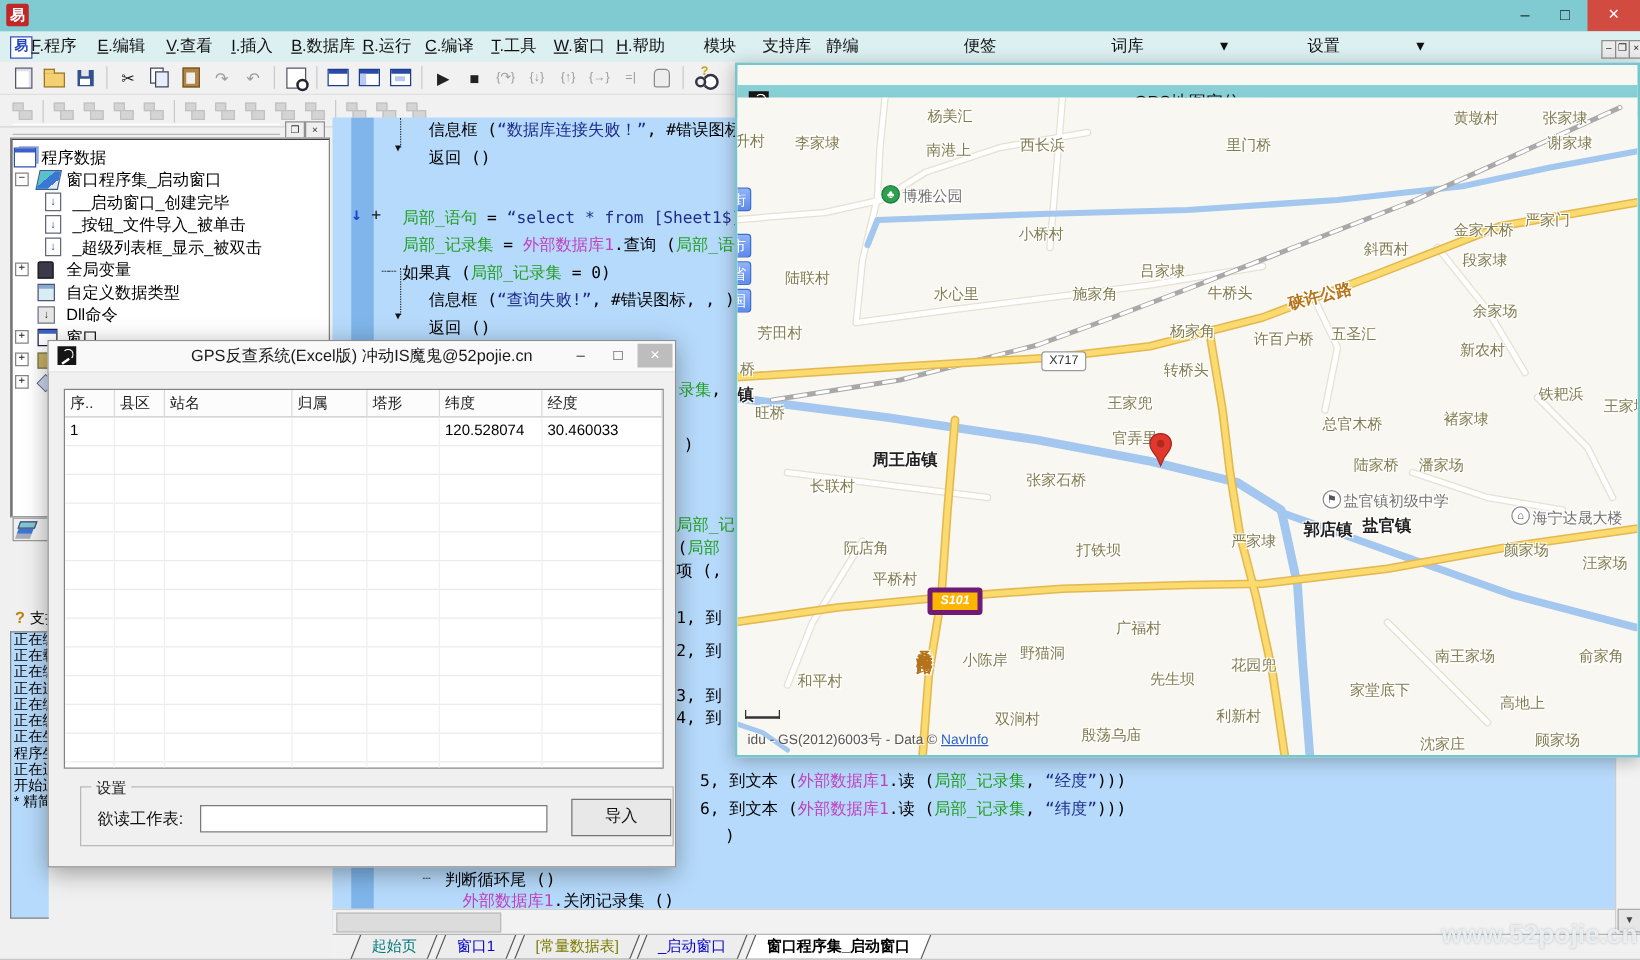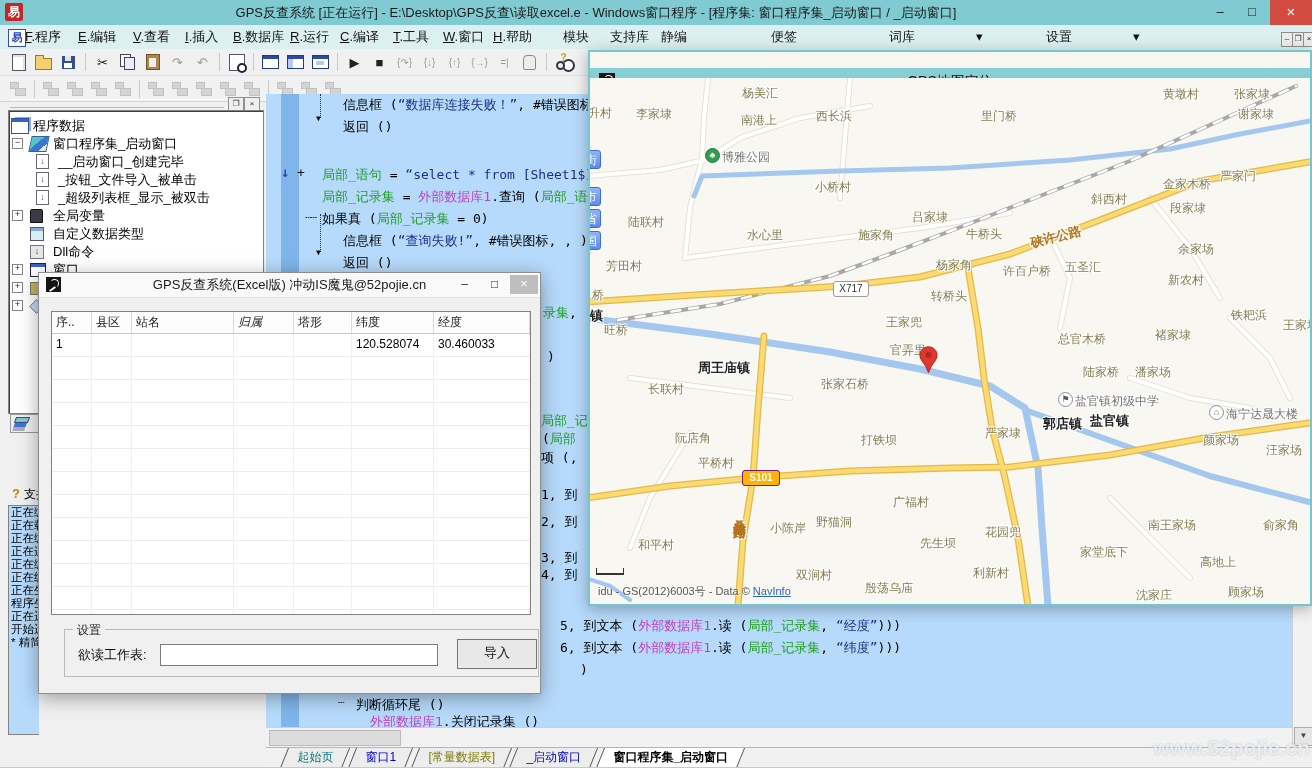--- a/index.html
+++ b/index.html
@@ -99,21 +99,21 @@
   .ml{position:absolute;white-space:nowrap;font-size:12px;color:#837C50;
       text-shadow:1px 1px 0 #fff,-1px -1px 0 #fff,1px -1px 0 #fff,-1px 1px 0 #fff;}
   .ml-t{font-size:13px;font-weight:bold;color:#222;}
   .ml-r{font-size:13px;font-weight:bold;color:#B5731A;}
   .ml-poi{color:#737373;}
   .poi-ic{position:absolute;width:13px;height:13px;border-radius:50%;text-align:center;line-height:13px;font-size:9px;
           border:1px solid #8A8A8A;background:#fff;color:#555;box-shadow:0 0 0 1px #fff;}
   .poi-ic.park{background:#2E9E4F;border-color:#1F7A3A;color:#fff;}
   .badge{position:absolute;height:14px;line-height:14px;text-align:center;font-size:10px;border-radius:3px;}
   .badge.county{background:#fff;border:1px solid #9C9C9C;color:#333;width:34px;}
-  .badge.provincial{background:#FFB400;border:1px solid #701a75;color:#fff;font-weight:bold;width:36px;}
+  .badge.provincial{background:#FFB400;border:4px solid #701a75;color:#fff;font-weight:bold;width:36px;font-style:italic;}
   .zoombtn{position:absolute;left:-9px;width:20px;height:19px;background:linear-gradient(#8FB4F7,#5D8BEE);border:1px solid #3E6CD0;
            border-radius:3px;color:#fff;font-size:12px;text-align:center;line-height:19px;box-sizing:border-box;}
   #scalebar{position:absolute;left:6px;top:490px;width:26px;height:5px;border-bottom:2px solid #333;border-left:1px solid #333;border-right:1px solid #333;}
   #attribution{position:absolute;left:8px;top:506px;font-size:11px;color:#555;text-shadow:1px 1px 0 #fff;}
   #attribution a{color:#2A62C9;}
   #marker{position:absolute;left:329px;top:268px;}
   
   #dialog{position:absolute;left:38px;top:272px;width:503px;height:422px;background:#F0F0F0;border:1px solid #8E8E8E;
           box-shadow:0 4px 18px rgba(0,0,0,.35);box-sizing:border-box;}
   #dlg-titlebar{position:absolute;left:0;top:0;right:0;height:24px;background:#F9F9F9;border-bottom:1px solid #E2E2E2;}
@@ -141,21 +141,20 @@
   #wm2{position:absolute;right:2px;top:736px;font-size:21px;font-weight:bold;color:rgba(238,242,246,.88);text-shadow:0 0 2px rgba(110,120,130,.45);}
   #bottom-strip{position:absolute;left:0;top:767px;width:1312px;height:1px;background:#C8C8C8;}
 </style>
 </head>
 <body>
 
 <div id="screen">
 
   <div id="titlebar">
     <span id="app-ico">易</span>
-    <span id="title-text">GPS反查系统 [正在运行] - E:\Desktop\GPS反查\读取excel.e - Windows窗口程序 - [程序集: 窗口程序集_启动窗口 / _启动窗口]</span>
     <span class="cap-btn" id="btn-min">–</span>
     <span class="cap-btn" id="btn-rest">□</span>
     <span class="cap-btn" id="btn-close">×</span>
   </div>
 
   <div id="menubar">
     <span id="menu-ico">易</span>
     <span id="menu-items"><span class="menu-item" style="left: 25px;"><u>F</u>.程序</span><span class="menu-item" style="left: 78px;"><u>E</u>.编辑</span><span class="menu-item" style="left: 133px;"><u>V</u>.查看</span><span class="menu-item" style="left: 185px;"><u>I</u>.插入</span><span class="menu-item" style="left: 233px;"><u>B</u>.数据库</span><span class="menu-item" style="left: 290px;"><u>R</u>.运行</span><span class="menu-item" style="left: 340px;"><u>C</u>.编译</span><span class="menu-item" style="left: 393px;"><u>T</u>.工具</span><span class="menu-item" style="left: 443px;"><u>W</u>.窗口</span><span class="menu-item" style="left: 493px;"><u>H</u>.帮助</span><span class="menu-item" style="left: 563px;">模块</span><span class="menu-item" style="left: 610px;">支持库</span><span class="menu-item" style="left: 661px;">静编</span><span class="menu-item" style="left: 771px;">便签</span><span class="menu-item" style="left: 889px;">词库</span><span class="menu-item" style="left: 976px;">▾</span><span class="menu-item" style="left: 1046px;">设置</span><span class="menu-item" style="left: 1133px;">▾</span></span>
     <span id="mdi-btns"><span class="mdi-btn" style="left: 1281px;">–</span><span class="mdi-btn" style="left: 1292px;">❐</span><span class="mdi-btn" style="left: 1303px;">×</span></span>
   </div>
@@ -559,21 +558,21 @@
       <span id="dlg-title">GPS反查系统(Excel版) 冲动IS魔鬼@52pojie.cn</span>
       <span class="dlg-cap" id="dlg-min">–</span>
       <span class="dlg-cap" id="dlg-max">□</span>
       <span class="dlg-cap" id="dlg-close">×</span>
     </div>
     <div id="dlg-table">
         <div class="th-row">
           <div class="th" style="width: 40px;">序..</div>
           <div class="th" style="width: 40px;">县区</div>
           <div class="th" style="width: 102px;">站名</div>
-          <div class="th" style="width: 60px; font-style: italic;">归属</div>
+          <div class="th" style="width: 60px;">归属</div>
           <div class="th" style="width: 58px;">塔形</div>
           <div class="th" style="width: 82px;">纬度</div>
           <div class="th" style="width: 96px;">经度</div>
         </div>
         <div class="tr">
           <div class="td" style="width: 40px;">1</div>
           <div class="td" style="width: 40px;"></div>
           <div class="td" style="width: 102px;"></div>
           <div class="td" style="width: 60px;"></div>
           <div class="td" style="width: 58px;"></div>

